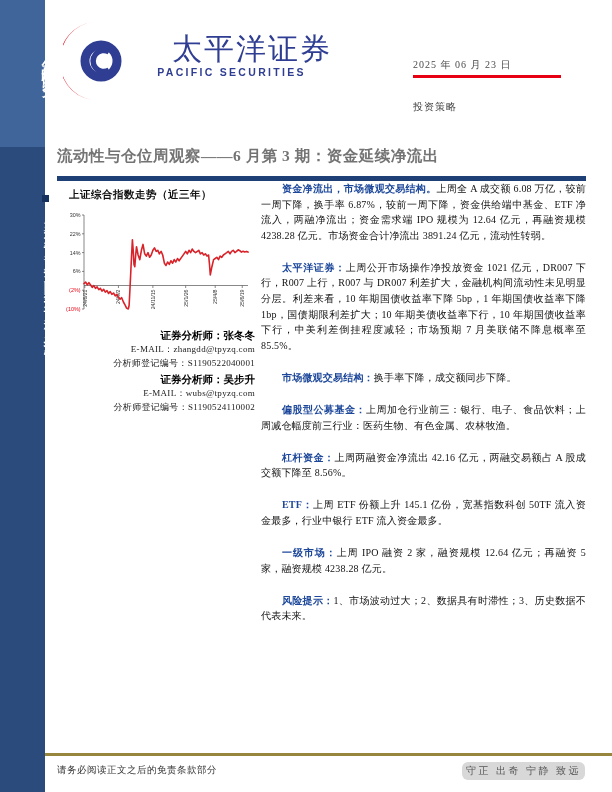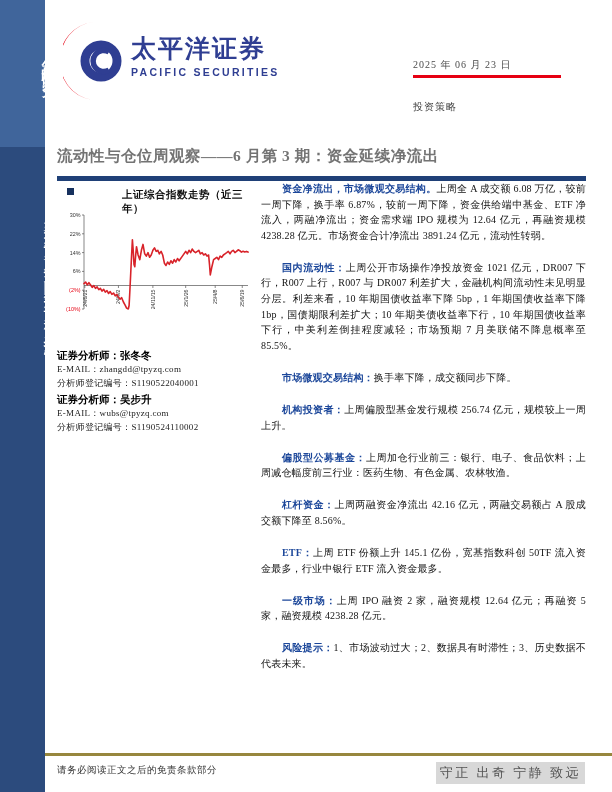--- a/index.html
+++ b/index.html
@@ -14,45 +14,45 @@
   .sb-label{
     position:absolute;left:0;width:45px;text-align:center;
     writing-mode:vertical-rl;text-orientation:upright;
     color:#fff;font-weight:bold;
   }
   .sb-label.top{top:48px;left:13px;font-size:15px;letter-spacing:7px;}
   .sb-label.bottom{top:208px;left:14px;font-size:13px;letter-spacing:8px;font-weight:600;}
   
   .logo-mark{position:absolute;left:63px;top:21px;}
   .brand{position:absolute;left:131px;top:36px;color:#2F3E92;}
-  .brand-cn{font-size:25px;font-weight:bold;letter-spacing:2px;line-height:26px;}
+  .brand-cn{font-size:30px;font-weight:normal;letter-spacing:2px;line-height:26px;margin-left:41px;}
   .brand-en{font-family:"Liberation Sans","DejaVu Sans",sans-serif;font-size:10.5px;font-weight:bold;letter-spacing:2.3px;margin-top:4px;text-align:center;}
   .date-block{position:absolute;left:413px;top:58px;width:148px;}
   .date-text{font-size:10px;color:#4a4a4a;letter-spacing:1px;padding-right:5px;}
   .red-rule{height:3px;background:#E60012;margin-top:3px;}
   .category{font-size:10px;color:#3f3f3f;margin-top:22px;padding-right:3px;letter-spacing:1px;}
   
   .report-title{position:absolute;left:57px;top:146px;width:530px;font-size:15.5px;font-weight:600;color:#737373;letter-spacing:0.5px;}
   .title-rule{position:absolute;left:57px;top:176px;width:529px;height:4.5px;background:#1F4077;}
   
-  .chart-head{position:absolute;left:67px;top:188px;width:195px;display:flex;align-items:flex-start;gap:28px;}
+  .chart-head{position:absolute;left:42px;top:188px;width:195px;display:flex;align-items:flex-end;}
   .bullet{width:7px;height:7px;background:#17315E;margin-right:20px;flex:0 0 auto;}
   .chart-title{font-size:10.5px;font-weight:bold;color:#111;letter-spacing:0.5px;}
   .chart-wrap{position:absolute;left:56px;top:208px;}
-  .analysts{position:absolute;left:57px;top:346px;width:198px;}
+  .analysts{position:absolute;left:57px;top:326px;width:198px;text-align:right;}
   .an-name{font-size:10.5px;font-weight:bold;color:#000;line-height:15px;margin-top:2px;}
   .an-detail{font-size:9px;color:#222;line-height:13.5px;letter-spacing:0.3px;}
   
   .body-col{position:absolute;left:261px;top:181px;width:325px;}
   .para{margin:0 0 16.5px 0;font-size:10px;line-height:15.6px;color:#121212;text-align:justify;text-indent:21px;letter-spacing:0.2px;}
   .lead{font-weight:bold;color:#1C479A;}
   
   .footer-rule{position:absolute;left:45px;top:753px;width:567px;height:2.5px;background:#97873E;}
   .disclaimer{position:absolute;left:57px;top:764px;font-size:9.5px;color:#333;letter-spacing:0.5px;}
-  .motto{position:absolute;right:27px;top:762px;background:#D8D8D8;color:#555;font-size:13px;padding:2px 4px;letter-spacing:2.5px;}
+  .motto{position:absolute;right:27px;top:762px;background:#D8D8D8;color:#555;font-size:10px;padding:2px 4px;letter-spacing:2.5px;border-radius:6px;}
 </style>
 </head>
 <body>
 
 <div class="page">
 
   <div class="sb-top"></div>
   <div class="sb-bottom"></div>
   <div class="sb-label top">策略研究</div>
   <div class="sb-label bottom">太平洋证券股份有限公司证券研究报告</div>
@@ -118,23 +118,22 @@
     <div class="an-name"><span>证券分析师：</span><span>张冬冬</span></div>
     <div class="an-detail"><span>E-MAIL：</span><span>zhangdd@tpyzq.com</span></div>
     <div class="an-detail"><span>分析师登记编号：</span><span>S1190522040001</span></div>
     <div class="an-name"><span>证券分析师：</span><span>吴步升</span></div>
     <div class="an-detail"><span>E-MAIL：</span><span>wubs@tpyzq.com</span></div>
     <div class="an-detail"><span>分析师登记编号：</span><span>S1190524110002</span></div>
   </div>
 
   <div class="body-col">
     <p class="para"><span class="lead">资金净流出，市场微观交易结构。</span><span>上周全 A 成交额 6.08 万亿，较前一周下降，换手率 6.87%，较前一周下降，资金供给端中基金、ETF 净流入，两融净流出；资金需求端 IPO 规模为 12.64 亿元，再融资规模 4238.28 亿元。市场资金合计净流出 3891.24 亿元，流动性转弱。</span></p>
-    <p class="para"><span class="lead">国内流动性：</span><span>上周公开市场操作净投放资金 1021 亿元，DR007 下行，R007 上行，R007 与 DR007 利差扩大，金融机构间流动性未见明显分层。利差来看，10 年期国债收益率下降 5bp，1 年期国债收益率下降 1bp，国债期限利差扩大；10 年期美债收益率下行，10 年期国债收益率下行，中美利差倒挂程度减轻；市场预期 7 月美联储不降息概率至 85.5%。</span></p>
+    <p class="para"><span class="lead">太平洋证券：</span><span>上周公开市场操作净投放资金 1021 亿元，DR007 下行，R007 上行，R007 与 DR007 利差扩大，金融机构间流动性未见明显分层。利差来看，10 年期国债收益率下降 5bp，1 年期国债收益率下降 1bp，国债期限利差扩大；10 年期美债收益率下行，10 年期国债收益率下行，中美利差倒挂程度减轻；市场预期 7 月美联储不降息概率至 85.5%。</span></p>
     <p class="para"><span class="lead">市场微观交易结构：</span><span>换手率下降，成交额同步下降。</span></p>
-    <p class="para"><span class="lead">机构投资者：</span><span>上周偏股型基金发行规模 256.74 亿元，规模较上一周上升。</span></p>
     <p class="para"><span class="lead">偏股型公募基金：</span><span>上周加仓行业前三：银行、电子、食品饮料；上周减仓幅度前三行业：医药生物、有色金属、农林牧渔。</span></p>
     <p class="para"><span class="lead">杠杆资金：</span><span>上周两融资金净流出 42.16 亿元，两融交易额占 A 股成交额下降至 8.56%。</span></p>
     <p class="para"><span class="lead">ETF：</span><span>上周 ETF 份额上升 145.1 亿份，宽基指数科创 50TF 流入资金最多，行业中银行 ETF 流入资金最多。</span></p>
     <p class="para"><span class="lead">一级市场：</span><span>上周 IPO 融资 2 家，融资规模 12.64 亿元；再融资 5 家，融资规模 4238.28 亿元。</span></p>
     <p class="para"><span class="lead">风险提示：</span><span>1、市场波动过大；2、数据具有时滞性；3、历史数据不代表未来。</span></p>
   </div>
 
   <div class="footer-rule"></div>
   <div class="disclaimer">请务必阅读正文之后的免责条款部分</div>
   <div class="motto">守正 出奇 宁静 致远</div>

